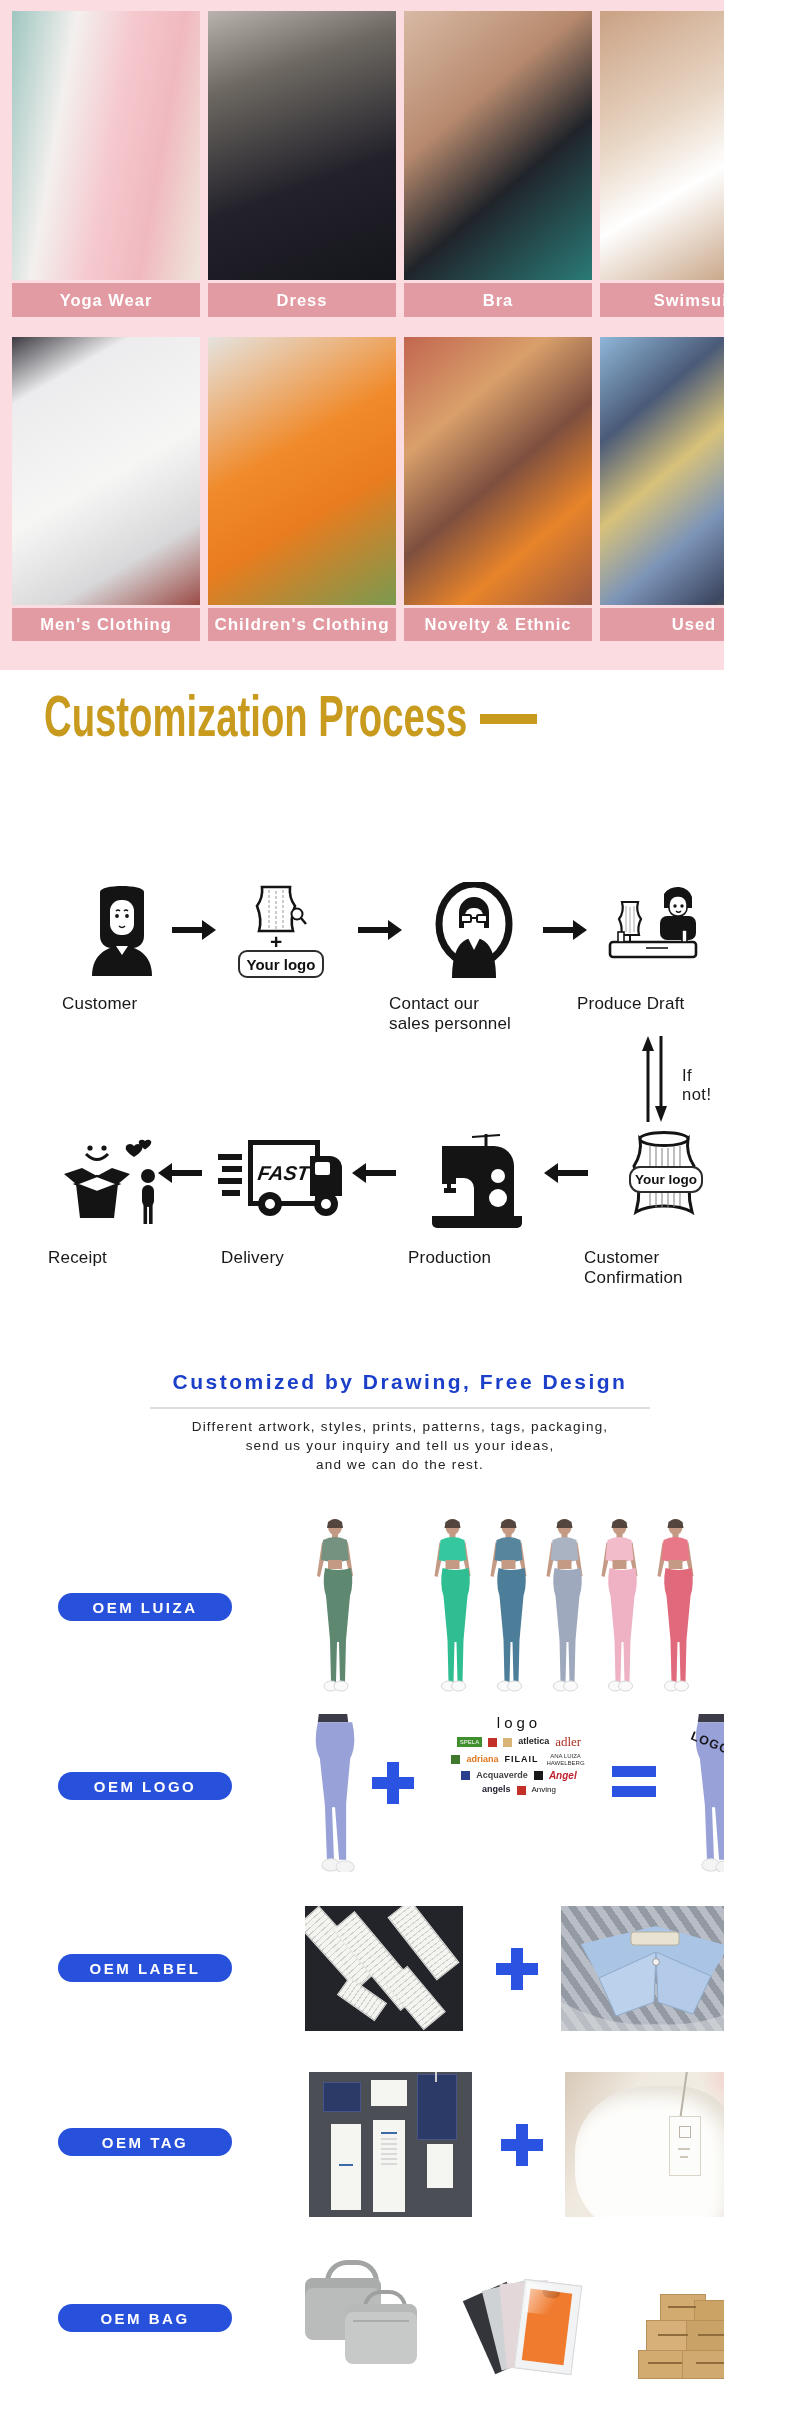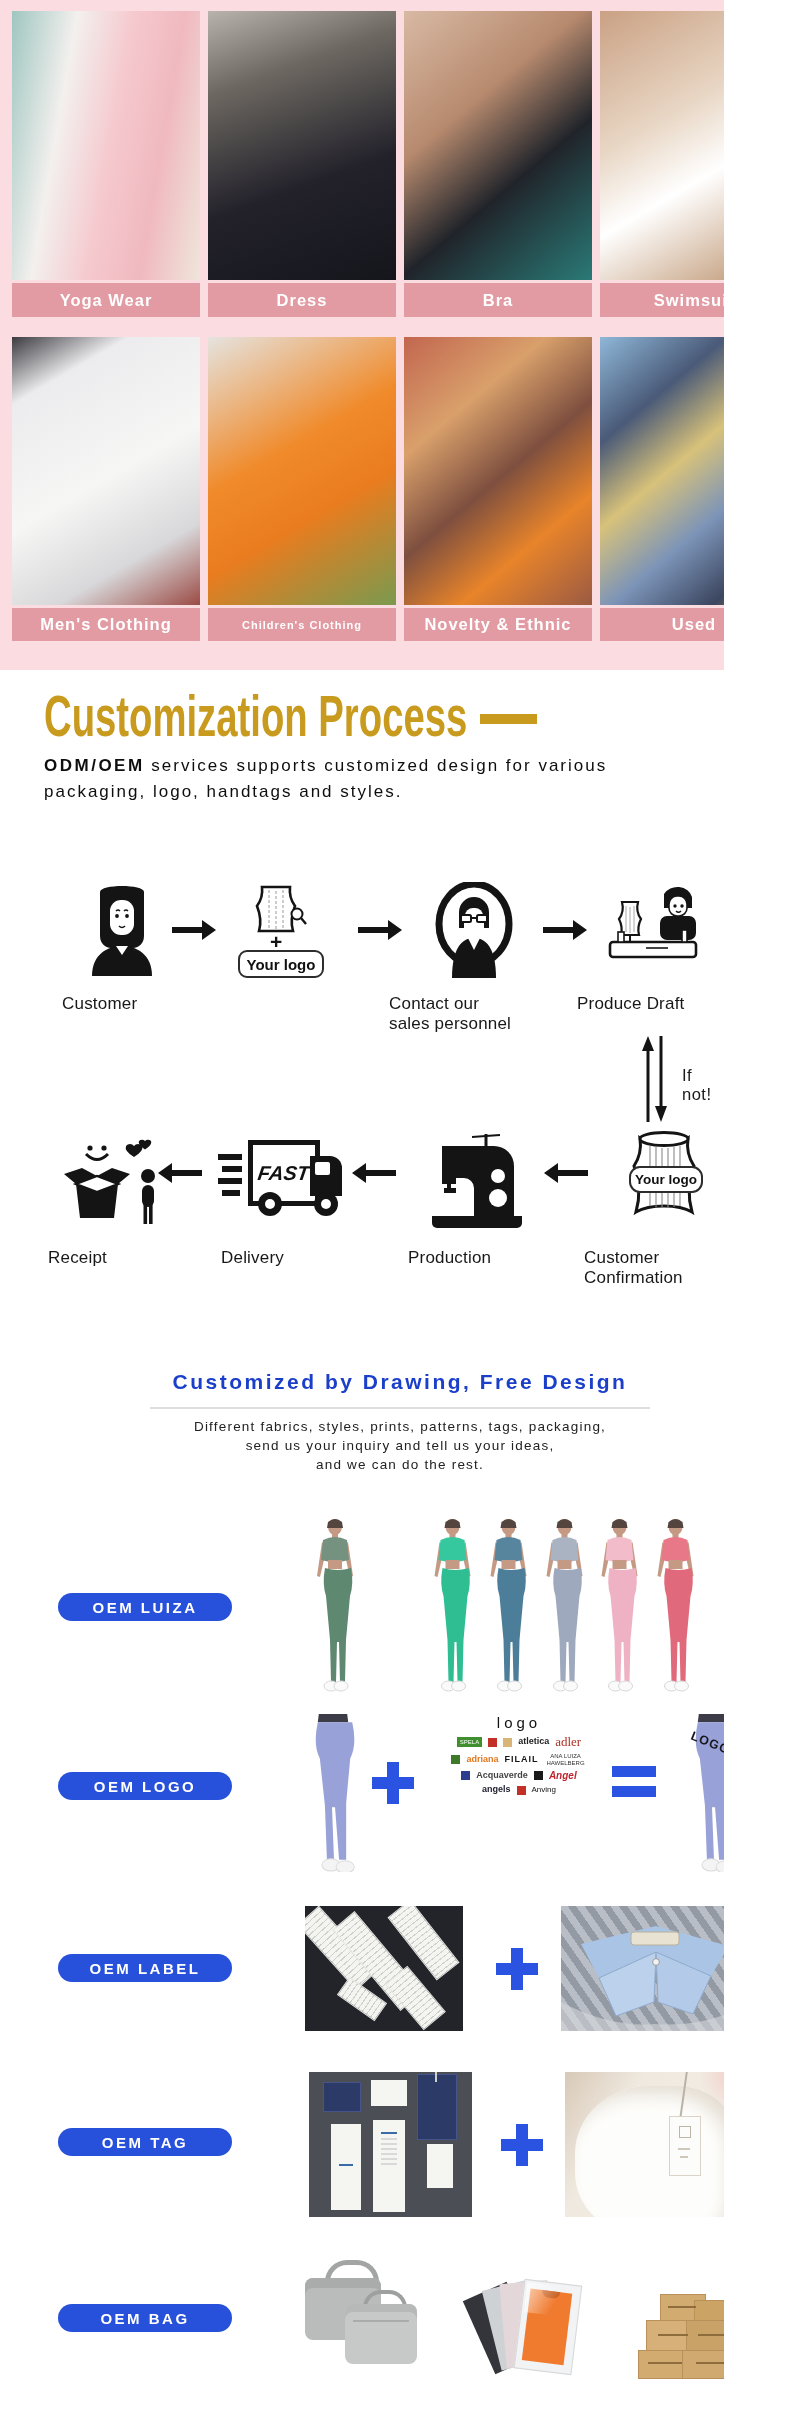--- a/index.html
+++ b/index.html
@@ -104,36 +104,33 @@
     </div>
 
   <div class="photo" style="left:12px;top:337px;width:188px;height:268px;background:linear-gradient(150deg,#3a3a40 0%,#ececee 18%,#f6f6f5 52%,#d8d8da 78%,#9b4b45 100%)"></div>
   <div class="photo" style="left:208px;top:337px;width:188px;height:268px;background:linear-gradient(150deg,#e5e3df 0%,#f08a2a 42%,#e97c1f 64%,#7a9a4f 100%)"></div>
   <div class="photo" style="left:404px;top:337px;width:188px;height:268px;background:linear-gradient(140deg,#c2664f 0%,#d9a06b 28%,#7e4f3f 52%,#e8842a 74%,#9b5a43 100%)"></div>
   <div class="photo" style="left:600px;top:337px;width:188px;height:268px;background:linear-gradient(140deg,#8fb7d8 0%,#4a5a78 25%,#d8c27a 45%,#7c94b8 65%,#3c4660 85%,#b49a4e 100%)"></div>
 
   <div class="catbar" style="left:12px;top:608px;height:33px">
       <span>Men's Clothing</span>
     </div>
-  <div class="catbar" style="left:208px;top:608px;height:33px;font-size:11px">
+  <div class="catbar" style="left:208px;top:608px;height:33px;font-size:17px">
       <span>Children's Clothing</span>
     </div>
   <div class="catbar" style="left:404px;top:608px;height:33px">
       <span>Novelty &amp; Ethnic</span>
     </div>
   <div class="catbar" style="left:600px;top:608px;height:33px">
       <span>Used</span>
     </div>
 
   <div class="gold-title">
     <span>Customization Process</span>
     <i class="gold-dash"></i>
-  </div>
-  <div class="intro">
-    <b>ODM/OEM</b><span> services supports customized design for various packaging, logo, handtags and styles.</span>
   </div>
 
   <svg class="abs" style="left:82px;top:884px" width="80" height="92" viewBox="0 0 80 92">
     <path d="M18 8 C18 0 62 0 62 8 L62 52 C62 60 56 64 51 64 L29 64 C24 64 18 60 18 52 Z" fill="#141414"></path>
     <rect x="28" y="16" width="24" height="35" rx="11" fill="#fff"></rect>
     <circle cx="35" cy="32" r="1.9" fill="#141414"></circle>
       <circle cx="45" cy="32" r="1.9" fill="#141414"></circle>
     <path d="M34 27 q2 -2 4 0 M42 27 q2 -2 4 0" stroke="#141414" stroke-width="1.4" fill="none"></path>
     <path d="M37 42 q3 3 6 0" stroke="#141414" stroke-width="1.6" fill="none"></path>
     <path d="M10 92 C10 70 26 62 40 62 C54 62 70 70 70 92 Z" fill="#141414"></path>
@@ -251,21 +248,21 @@
   </div>
 
   <div class="plabel" style="left:48px;top:1248px;width:120px">Receipt</div>
   <div class="plabel" style="left:221px;top:1248px;width:130px">Delivery</div>
   <div class="plabel" style="left:408px;top:1248px;width:140px">Production</div>
   <div class="plabel" style="left:584px;top:1248px;width:160px">Customer
 Confirmation</div>
 
   <div class="blue-title">Customized by Drawing, Free Design</div>
   <div class="blue-rule"></div>
-  <div class="dline" style="top:1419px">Different fabrics, styles, prints, patterns, tags, packaging,</div>
+  <div class="dline" style="top:1419px">Different artwork, styles, prints, patterns, tags, packaging,</div>
   <div class="dline" style="top:1438px">send us your inquiry and tell us your ideas,</div>
   <div class="dline" style="top:1457px">and we can do the rest.</div>
 
   <div class="badge" style="top:1593px">
       <span>OEM LUIZA</span>
     </div>
   <div class="abs" style="left:296px;top:1518px;width:78px;height:174px">
     <svg width="78" height="174" viewBox="0 0 52 174">
       <ellipse cx="26" cy="9" rx="7" ry="8" fill="#c49a84"></ellipse>
         <path d="M19 4 q7 -6 14 0 l1 6 h-16 z" fill="#54453e"></path>

